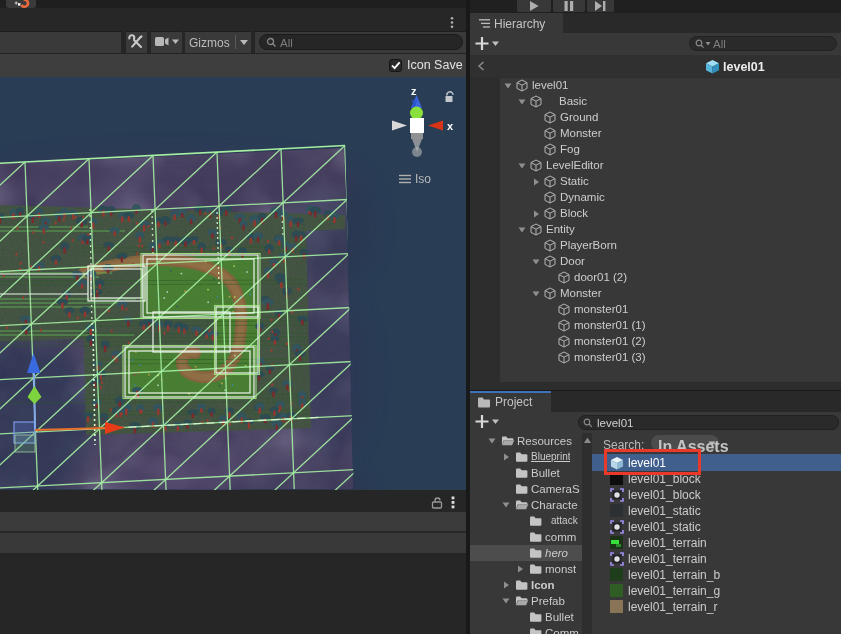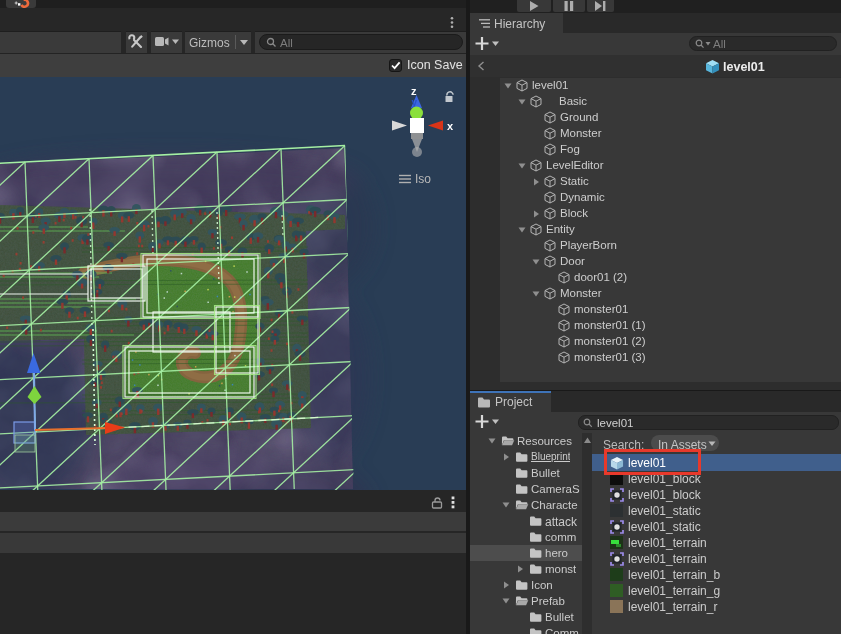--- a/index.html
+++ b/index.html
@@ -1013,44 +1013,44 @@
           <path d="M1.5 2.5 h7 l-3.5 5 z" fill="#8f8f8f"></path>
         </svg>
         <svg class="abs" style="left:45px;top:66px" width="14" height="12">
           <path d="M1 2.5 a1 1 0 0 1 1-1 h3.2 l1.4 1.8 h4.8 a1 1 0 0 1 1 1 v1 h-9.5 l-2 5 z" fill="#c4c4c4"></path>
           <path d="M1 10.3 l2.3-5 h10 l-2.2 5 z" fill="#a8a8a8"></path>
         </svg>
         <div class="abs txt" style="left:61px;top:66px;font-size:11.5px;color:#cbcbcb;max-width:49px;overflow:hidden;">Characte</div>
         <svg class="abs" style="left:59px;top:82px" width="14" height="12">
           <path d="M1 2.5 a1 1 0 0 1 1-1 h3.2 l1.4 1.8 h4.8 a1 1 0 0 1 1 1 v5.5 a1 1 0 0 1-1 1 h-9.4 a1 1 0 0 1-1-1 z" fill="#c4c4c4"></path>
         </svg>
-        <div class="abs txt" style="left:75px;top:82px;font-size:12px;color:#cbcbcb;max-width:35px;overflow:hidden;">attack</div>
+        <div class="abs txt" style="left:81px;top:82px;font-size:10px;color:#cbcbcb;max-width:35px;overflow:hidden;">attack</div>
         <svg class="abs" style="left:59px;top:98px" width="14" height="12">
           <path d="M1 2.5 a1 1 0 0 1 1-1 h3.2 l1.4 1.8 h4.8 a1 1 0 0 1 1 1 v5.5 a1 1 0 0 1-1 1 h-9.4 a1 1 0 0 1-1-1 z" fill="#c4c4c4"></path>
         </svg>
         <div class="abs txt" style="left:75px;top:98px;font-size:11.5px;color:#cbcbcb;max-width:35px;overflow:hidden;">comm</div>
         <div class="abs" style="left:0;top:112px;width:112px;height:16px;background:#4d4d4d;"></div>
         <svg class="abs" style="left:59px;top:114px" width="14" height="12">
           <path d="M1 2.5 a1 1 0 0 1 1-1 h3.2 l1.4 1.8 h4.8 a1 1 0 0 1 1 1 v5.5 a1 1 0 0 1-1 1 h-9.4 a1 1 0 0 1-1-1 z" fill="#c4c4c4"></path>
         </svg>
-        <div class="abs txt" style="left:75px;top:114px;font-size:11.5px;color:#cbcbcb;max-width:35px;overflow:hidden;">hero</div>
+        <div class="abs txt" style="left:75px;top:114px;font-size:11.5px;color:#cbcbcb;max-width:35px;overflow:hidden;font-style:italic;">hero</div>
         <svg class="abs" style="left:45px;top:131px" width="10" height="10">
           <path d="M3 1.5 v7 l5-3.5 z" fill="#8f8f8f"></path>
         </svg>
         <svg class="abs" style="left:59px;top:130px" width="14" height="12">
           <path d="M1 2.5 a1 1 0 0 1 1-1 h3.2 l1.4 1.8 h4.8 a1 1 0 0 1 1 1 v5.5 a1 1 0 0 1-1 1 h-9.4 a1 1 0 0 1-1-1 z" fill="#c4c4c4"></path>
         </svg>
         <div class="abs txt" style="left:75px;top:130px;font-size:11.5px;color:#cbcbcb;max-width:35px;overflow:hidden;">monst</div>
         <svg class="abs" style="left:31px;top:147px" width="10" height="10">
           <path d="M3 1.5 v7 l5-3.5 z" fill="#8f8f8f"></path>
         </svg>
         <svg class="abs" style="left:45px;top:146px" width="14" height="12">
           <path d="M1 2.5 a1 1 0 0 1 1-1 h3.2 l1.4 1.8 h4.8 a1 1 0 0 1 1 1 v5.5 a1 1 0 0 1-1 1 h-9.4 a1 1 0 0 1-1-1 z" fill="#c4c4c4"></path>
         </svg>
-        <div class="abs txt" style="left:61px;top:146px;font-size:11.5px;color:#cbcbcb;max-width:49px;overflow:hidden;">Icon</div>
+        <div class="abs txt" style="left:61px;top:146px;font-size:11.5px;color:#cbcbcb;max-width:49px;overflow:hidden;font-weight:bold;">Icon</div>
         <svg class="abs" style="left:31px;top:163px" width="10" height="10">
           <path d="M1.5 2.5 h7 l-3.5 5 z" fill="#8f8f8f"></path>
         </svg>
         <svg class="abs" style="left:45px;top:162px" width="14" height="12">
           <path d="M1 2.5 a1 1 0 0 1 1-1 h3.2 l1.4 1.8 h4.8 a1 1 0 0 1 1 1 v1 h-9.5 l-2 5 z" fill="#c4c4c4"></path>
           <path d="M1 10.3 l2.3-5 h10 l-2.2 5 z" fill="#a8a8a8"></path>
         </svg>
         <div class="abs txt" style="left:61px;top:162px;font-size:11.5px;color:#cbcbcb;max-width:49px;overflow:hidden;">Prefab</div>
         <svg class="abs" style="left:59px;top:178px" width="14" height="12">
           <path d="M1 2.5 a1 1 0 0 1 1-1 h3.2 l1.4 1.8 h4.8 a1 1 0 0 1 1 1 v5.5 a1 1 0 0 1-1 1 h-9.4 a1 1 0 0 1-1-1 z" fill="#c4c4c4"></path>
@@ -1063,21 +1063,21 @@
       </div>
 
     <div class="abs" style="left:112px;top:0;width:10px;height:201px;background:#2e2e2e;"></div>
     <svg class="abs" style="left:113px;top:3px" width="9" height="9">
         <path d="M4.5 1.5 L8 7 L1 7 Z" fill="#8a8a8a"></path>
       </svg>
 
     <div class="abs" style="left:122px;top:0;width:249px;height:201px;background:#383838;text-align:center;">
       <div class="abs txt" style="left:11px;top:5px;font-size:12px;color:#bababa;">Search:</div>
       <div class="abs" style="left:59px;top:2px;width:68px;height:16px;background:#4c4c4c;border-radius:8px;"></div>
-      <div class="abs txt" style="left:66px;top:5px;font-size:12px;color:#c4c4c4;">In Assets</div>
+      <div class="abs txt" style="left:66px;top:5px;font-size:16px;color:#c4c4c4;font-weight:bold;">In Assets</div>
       <svg class="abs" style="left:116px;top:8px" width="8" height="6">
           <path d="M0.5 0.5 h7 l-3.5 4.5 z" fill="#b8b8b8"></path>
         </svg>
       <div id="presults">
           <div class="abs" style="left:0;top:21px;width:249px;height:17px;background:#405f8c;"></div>
           <svg class="abs" style="left:18px;top:23px" width="14" height="14" viewBox="0 0 15 15">
             <polygon points="7.5,1 14,4.3 7.5,7.6 1,4.3" fill="#e8f4fa"></polygon>
             <polygon points="1,4.3 7.5,7.6 7.5,14.5 1,11.2" fill="#b8d8ea"></polygon>
             <polygon points="14,4.3 7.5,7.6 7.5,14.5 14,11.2" fill="#8cb8d4"></polygon>
           </svg>

